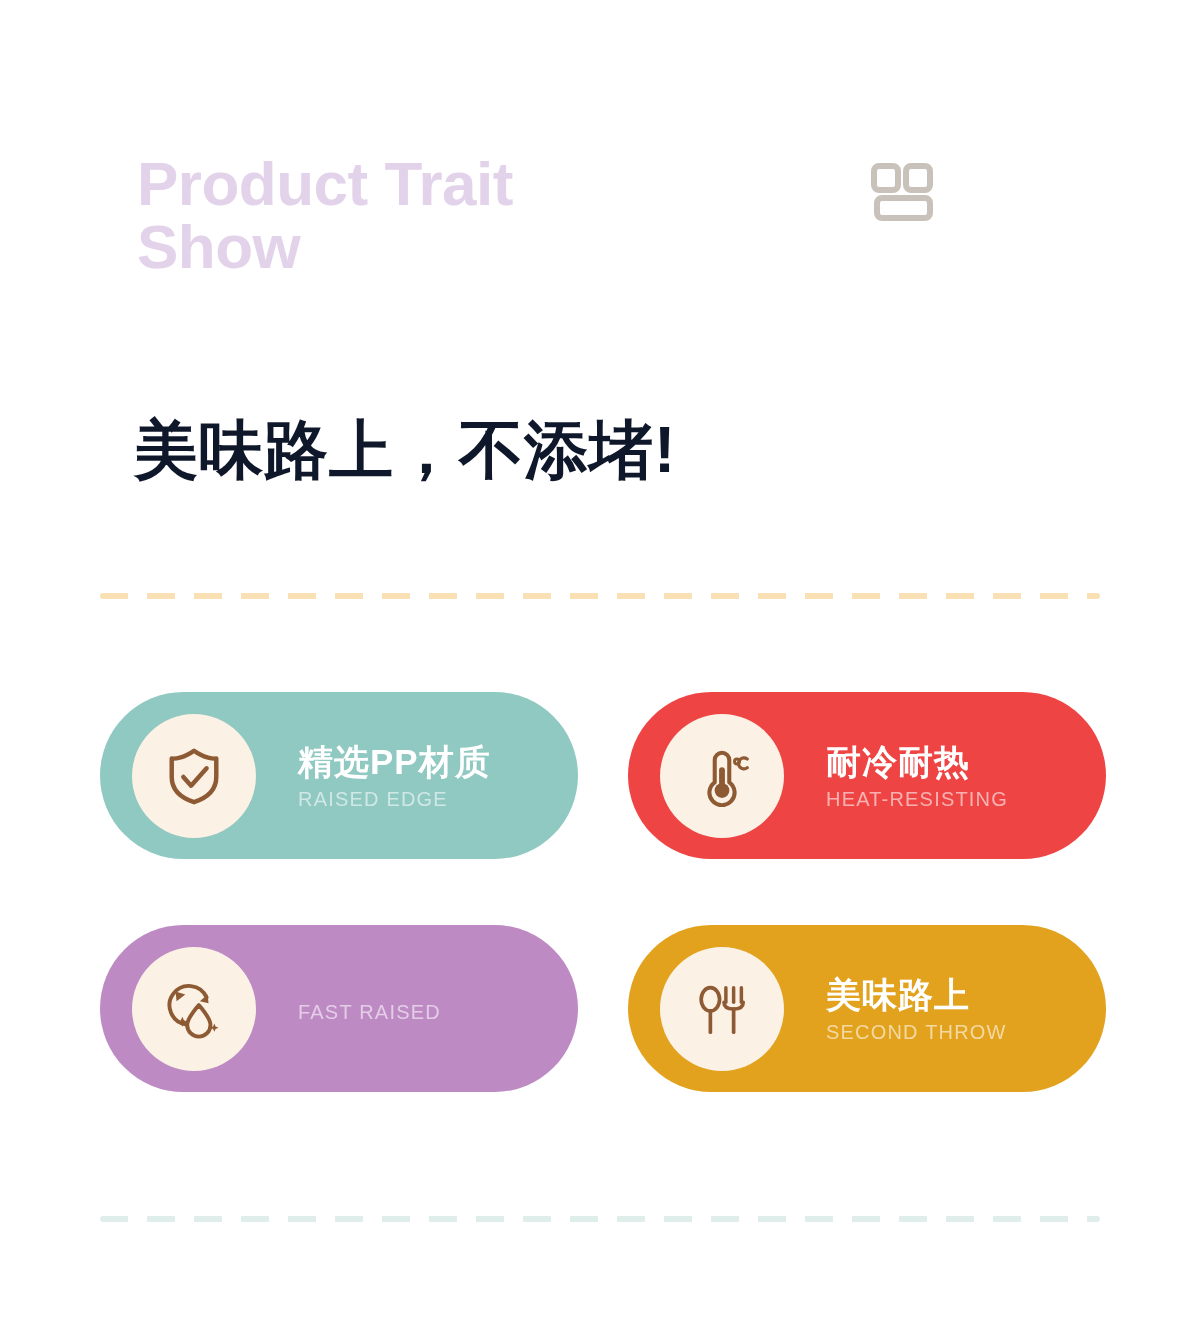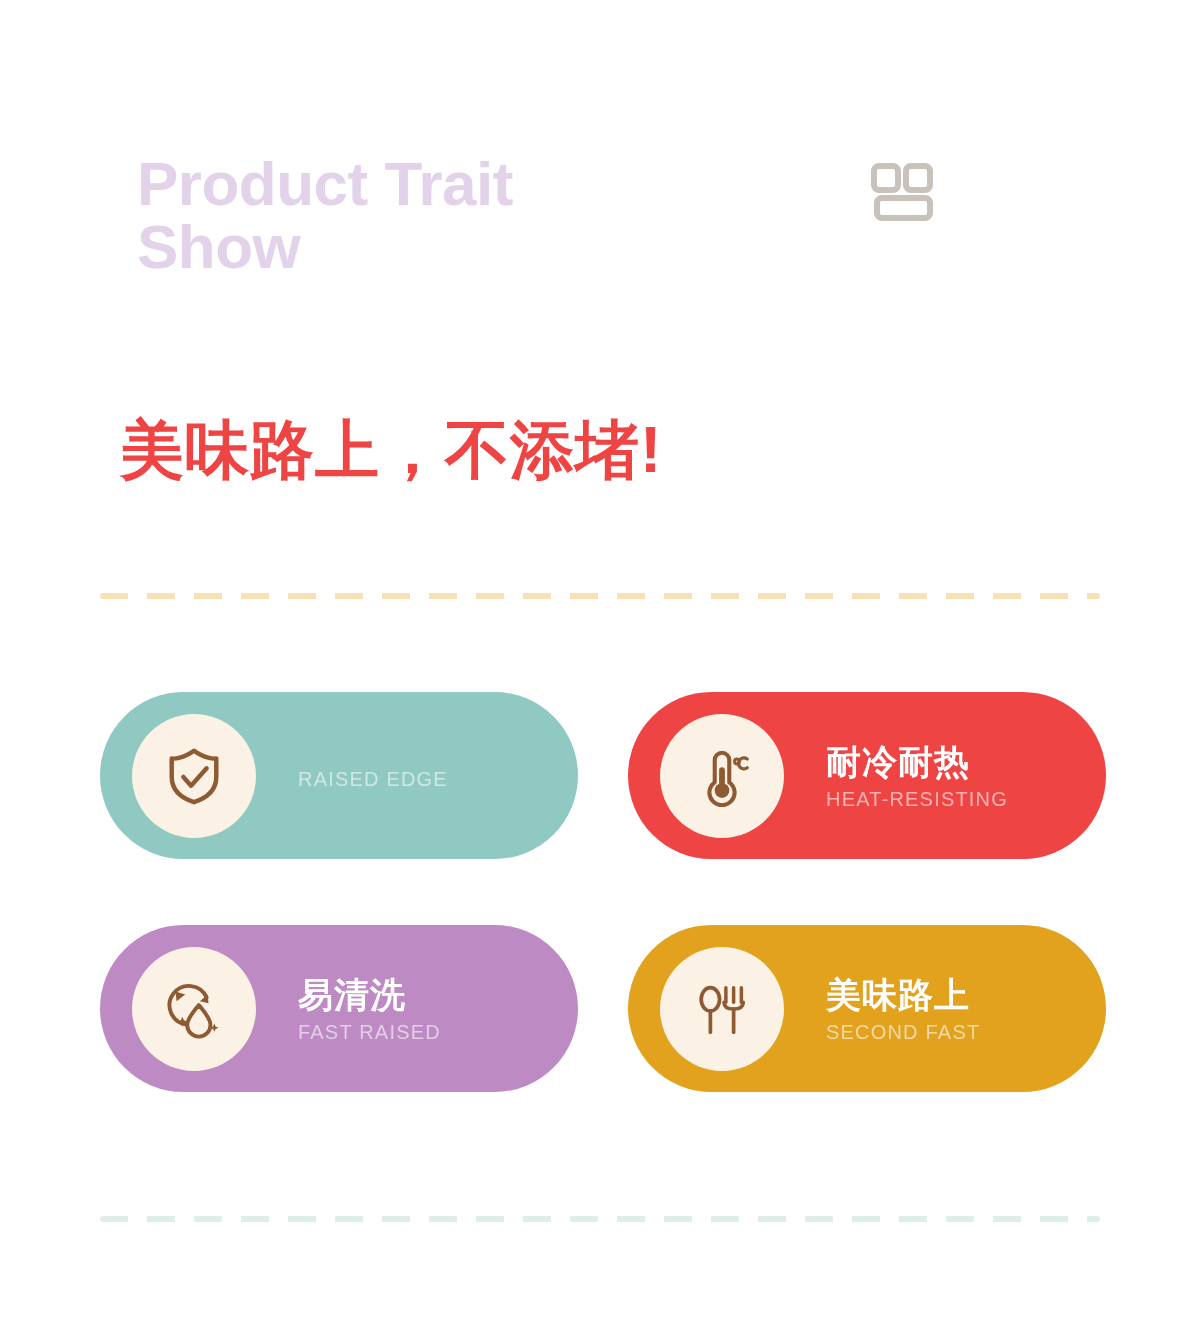--- a/index.html
+++ b/index.html
@@ -43,26 +43,26 @@
   .layout-icon {
     position: absolute;
     right: 98px;
     top: 163px;
     width: 64px;
     height: 58px;
   }
 
   .headline-cn {
     position: absolute;
-    left: 120px;
+    left: 134px;
     top: 407px;
     font-size: 64px;
     font-weight: 700;
     letter-spacing: 1px;
-    color: #ef4444;
+    color: #0f172a;
     white-space: nowrap;
   }
 
   
   .divider {
     position: absolute;
     left: 100px;
     width: 1000px;
     height: 6px;
     border-radius: 3px;
@@ -173,20 +173,21 @@
 
     <div class="card card-0">
       <div class="icon-badge">
         <svg class="icon-svg" viewBox="0 0 64 64" width="62" height="62" aria-hidden="true">
           <path d="M32 6 C32 6 44 15 55 14 L55 33 C55 47 44 55 32 59
                    C20 55 9 47 9 33 L9 14 C20 15 32 6 32 6 Z" fill="none" stroke="#8e5a34" stroke-width="4.6" stroke-linejoin="round" stroke-linecap="round"></path>
           <polyline points="21,33 29,42 45,24" fill="none" stroke="#8e5a34" stroke-width="4.6" stroke-linecap="round" stroke-linejoin="round"></polyline>
         </svg>
       </div>
       <div class="card-text">
+        <div class="card-title">精选PP材质</div>
         <div class="card-sub">RAISED EDGE</div>
       </div>
     </div>
 
     <div class="card card-1">
       <div class="icon-badge">
         <svg class="icon-svg" viewBox="0 0 64 64" width="62" height="62" aria-hidden="true">
           <path d="M32 8 a7.5 7.5 0 0 0 -7.5 7.5 L24.5 38.5
                    a13 13 0 1 0 15 0 L39.5 15.5 A7.5 7.5 0 0 0 32 8 Z" fill="none" stroke="#8e5a34" stroke-width="4.2" stroke-linejoin="round"></path>
           <circle cx="32" cy="47" r="7.6" fill="#8e5a34"></circle>
@@ -206,42 +207,41 @@
         <svg class="icon-svg" viewBox="0 0 64 64" width="62" height="62" aria-hidden="true">
           <path d="M45 20 A20 20 0 1 0 24 48" fill="none" stroke="#8e5a34" stroke-width="4" stroke-linecap="round"></path>
           <polygon points="13,14 23,17 14,24" fill="#8e5a34"></polygon>
           <polygon points="47,26 38,24 46,17" fill="#8e5a34"></polygon>
           <path d="M37 28 C37 28 49 41 49 48.5 A12 12 0 1 1 25 48.5 C25 41 37 28 37 28 Z" fill="none" stroke="#8e5a34" stroke-width="4" stroke-linejoin="round"></path>
           <path d="M20 40 l1.6 3.6 3.6 1.6 -3.6 1.6 -1.6 3.6 -1.6 -3.6 -3.6 -1.6 3.6 -1.6 Z" fill="#8e5a34"></path>
           <path d="M53 47 l1.3 3 3 1.3 -3 1.3 -1.3 3 -1.3 -3 -3 -1.3 3 -1.3 Z" fill="#8e5a34"></path>
         </svg>
       </div>
       <div class="card-text">
-        <div class="card-title">易清洗</div>
         <div class="card-sub">FAST RAISED</div>
       </div>
     </div>
 
     <div class="card card-3">
       <div class="icon-badge">
         <svg class="icon-svg" viewBox="0 0 64 64" width="62" height="62" aria-hidden="true">
 
           <ellipse cx="20" cy="22" rx="9.5" ry="12" fill="none" stroke="#8e5a34" stroke-width="3.8"></ellipse>
           <path d="M20 34 L20 56" fill="none" stroke="#8e5a34" stroke-width="3.8" stroke-linecap="round"></path>
 
           <path d="M36 10 L36 25" fill="none" stroke="#8e5a34" stroke-width="3.6" stroke-linecap="round"></path>
           <path d="M44 10 L44 25" fill="none" stroke="#8e5a34" stroke-width="3.6" stroke-linecap="round"></path>
           <path d="M52 10 L52 25" fill="none" stroke="#8e5a34" stroke-width="3.6" stroke-linecap="round"></path>
           <path d="M34 25 C34 31 40 32 44 32 C48 32 54 31 54 25" fill="none" stroke="#8e5a34" stroke-width="3.6" stroke-linecap="round" stroke-linejoin="round"></path>
           <path d="M44 32 L44 56" fill="none" stroke="#8e5a34" stroke-width="3.8" stroke-linecap="round"></path>
         </svg>
       </div>
       <div class="card-text">
         <div class="card-title">美味路上</div>
-        <div class="card-sub">SECOND FAST</div>
+        <div class="card-sub">SECOND THROW</div>
       </div>
     </div>
 
   </div>
 
   <div class="divider divider-bottom"></div>
 
 </div>
 
 </body></html>

